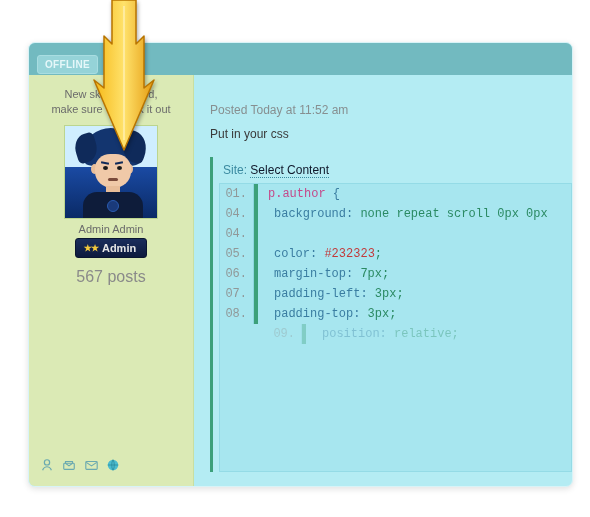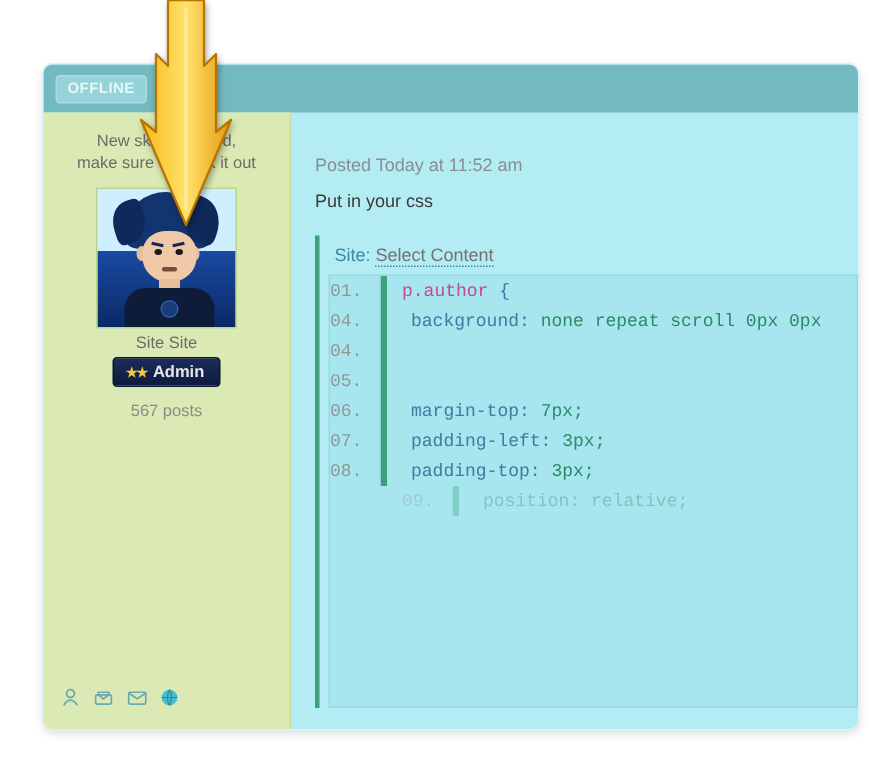--- a/index.html
+++ b/index.html
@@ -12,21 +12,21 @@
     background: #b4ecf3;
     border: 1px solid #d8f3f7;
     border-radius: 7px;
     overflow: hidden;
     box-shadow: 0 2px 6px rgba(0,0,0,0.12);
   }
   .header {
     background: #72bac0;
     height: 32px;
     display: flex;
-    align-items: center;
+    align-items: flex-end;
     padding: 1px 8px;
     gap: 8px;
   }
   .offline {
     background: #95d3d8;
     color: #e5f7f9;
     font-size: 10px;
     font-weight: bold;
     padding: 3px 7px;
     border-radius: 3px;
@@ -84,50 +84,50 @@
     background: linear-gradient(#1a2d5c, #0d1a3d);
     color: #e6e6e6;
     font-size: 11px;
     font-weight: bold;
     padding: 3px 10px 3px 8px;
     border-radius: 3px;
     border: 1px solid #0a1530;
     display: inline-flex; align-items: center; gap: 4px;
   }
   .star { color: #f2c83c; font-size: 9px; letter-spacing: -1px;}
-  .posts { font-size: 11px; margin-top: 10px; color: #8a8a8a;}
+  .posts { font-size: 16px; margin-top: 10px; color: #8a8a8a;}
   .spacer { flex: 1; }
   .icon-row { display: flex; gap: 6px; padding: 6px 4px; align-items: center;}
   .icon-row span { width: 16px; height: 14px; display: inline-flex; align-items:center; justify-content:center;}
   .content { flex: 1; padding: 14px 0 14px 16px; display:flex; flex-direction:column; gap:10px; min-width:0;}
   .postmeta { color: #878f90; font-size: 12px; margin-top: 14px;}
   .bodytext { color: #3a3a3a; font-size: 12px;}
   .codebox {
     margin-top: 6px;
     border-left: 3px solid #3ca07a;
     background: #b4ecf3;
     padding: 0 0 0 6px;
     flex:1; min-height:0;
     display:flex; flex-direction:column;
   }
   .codehead { color: #3b8aa0; font-size: 12px; padding: 6px 4px;}
-  .codehead a { color: #737373; text-decoration: none; border-bottom: 1px dotted #3b8aa0; text-align: right;}
+  .codehead a { color: #0f172a; text-decoration: none; border-bottom: 1px dotted #3b8aa0; text-align: right;}
   .codearea {
     background: #a7e6ef;
     border: 1px solid #94dbe6;
     overflow: auto;
     flex:1;
     font-family: "Courier New", monospace;
     font-size: 12px;
     position: relative;
     white-space: nowrap;
   }
   .line { display: flex; align-items: stretch; height: 20px; line-height:20px;}
   .ln {
-    width: 34px; padding-right: 6px;
+    width: 34px; text-align: right; padding-right: 6px;
     color: #909898;
     border-right: 1px solid #8fd6e0;
     background: #a7e6ef;
     flex-shrink:0;
   }
   .bar { width: 4px; background: #3ca07a; margin: 0 0 0 0; flex-shrink:0;}
   .code { padding-left: 10px; flex-shrink:0;text-align:center;}
   .c-sel { color: #c4498a; }
   .c-br  { color: #3a7da1; }
   .c-key { color: #3a7da1; }
@@ -177,21 +177,21 @@
               <div class="brow l"></div>
                 <div class="brow r"></div>
               <div class="eye l"></div>
                 <div class="eye r"></div>
               <div class="mouth"></div>
             </div>
             <div class="neck"></div>
             <div class="shirt"></div>
             <div class="badge-circle"></div>
           </div>
-          <div class="role">Site Site</div>
+          <div class="role">Admin Admin</div>
           <div class="admin-badge">
             <span class="star">★★</span>
             <span>Admin</span>
           </div>
           <div class="posts">567 posts</div>
         </div>
         <div class="spacer"></div>
         <div class="icon-row">
           <span>
             <svg viewBox="0 0 16 16" width="14" height="14">
@@ -240,20 +240,21 @@
                 <div class="bar"></div>
               <div class="code indent"><span class="c-key">background:</span><span class="c-val"> none repeat scroll 0px 0px </span><span>                                                                         </span></div>
             </div>
             <div class="line">
               <div class="ln">04.</div>
                 <div class="bar"></div>
             </div>
             <div class="line">
               <div class="ln">05.</div>
                 <div class="bar"></div>
+              <div class="code indent"><span class="c-key">color:</span><span class="c-hex"> #232323</span><span class="c-val">;</span></div>
             </div>
             <div class="line">
               <div class="ln">06.</div>
                 <div class="bar"></div>
               <div class="code indent"><span class="c-key">margin-top:</span><span class="c-val"> 7px;</span></div>
             </div>
             <div class="line">
               <div class="ln">07.</div>
                 <div class="bar"></div>
               <div class="code indent"><span class="c-key">padding-left:</span><span class="c-val"> 3px;</span></div>

